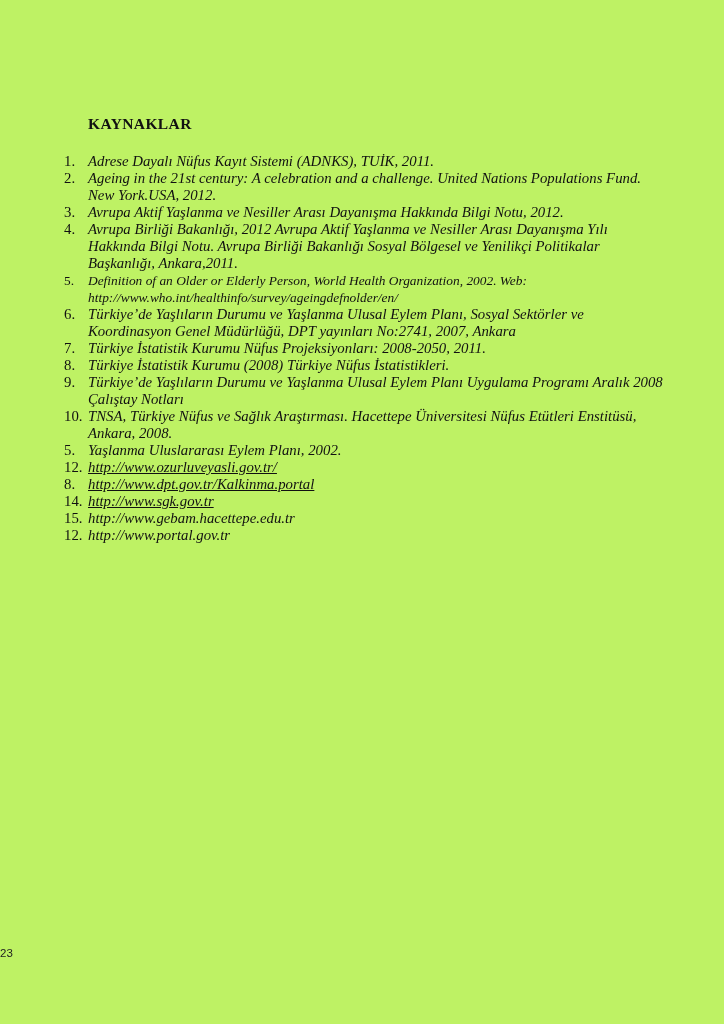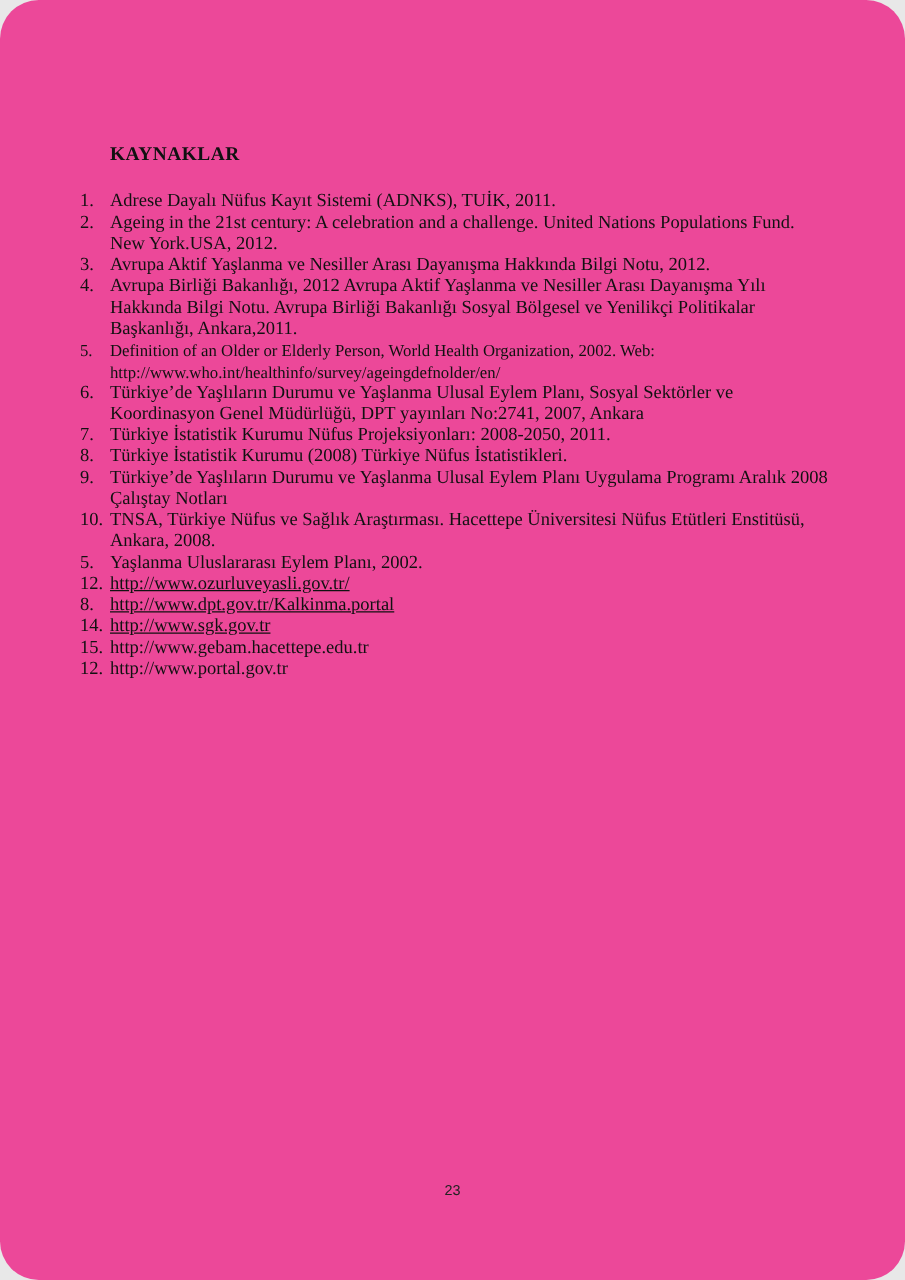--- a/index.html
+++ b/index.html
@@ -1,25 +1,24 @@
 <!DOCTYPE html>
 <html><head>
 <meta charset="utf-8">
 <style>
   html, body { margin: 0; padding: 0; background: #e8e8e8; }
   .page {
     width: 724px;
     height: 1024px;
-    background: #ec4899;
+    background: #bef264;
     position: relative;
     margin: 0 auto;
     font-family: "Liberation Serif", serif;
     color: #111111;
     overflow: hidden;
-    border-radius: 31px;
   }
   .content {
     position: absolute;
     left: 64px;
     top: 115px;
     width: 600px;
   }
   .heading {
     font-size: 15.5px;
     font-weight: bold;
@@ -37,30 +36,30 @@
   }
   .ref-item.small {
     font-size: 13.4px;
   }
   .ref-num {
     flex: 0 0 24px;
   }
   .ref-text {
     flex: 1;
     word-wrap: break-word;
+    font-style: italic;
   }
   .u {
     text-decoration: underline;
   }
   .footer {
     position: absolute;
     top: 947px;
     left: 0;
     width: 100%;
-    text-align: center;
     font-family: "Liberation Sans", sans-serif;
     font-size: 11.5px;
     color: #222222;
   }
 </style>
 </head>
 <body>
 
 <div class="page">
   <div class="content">

